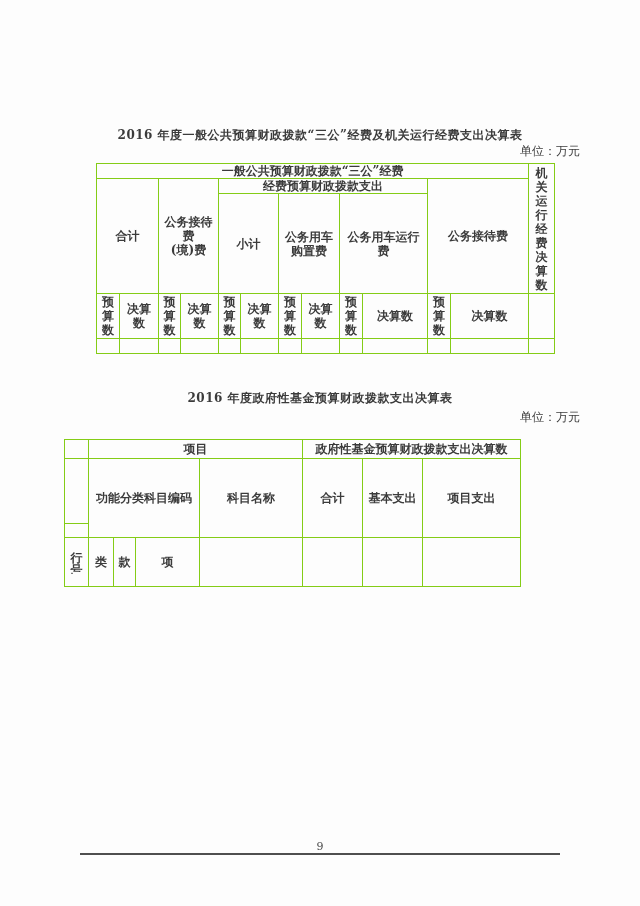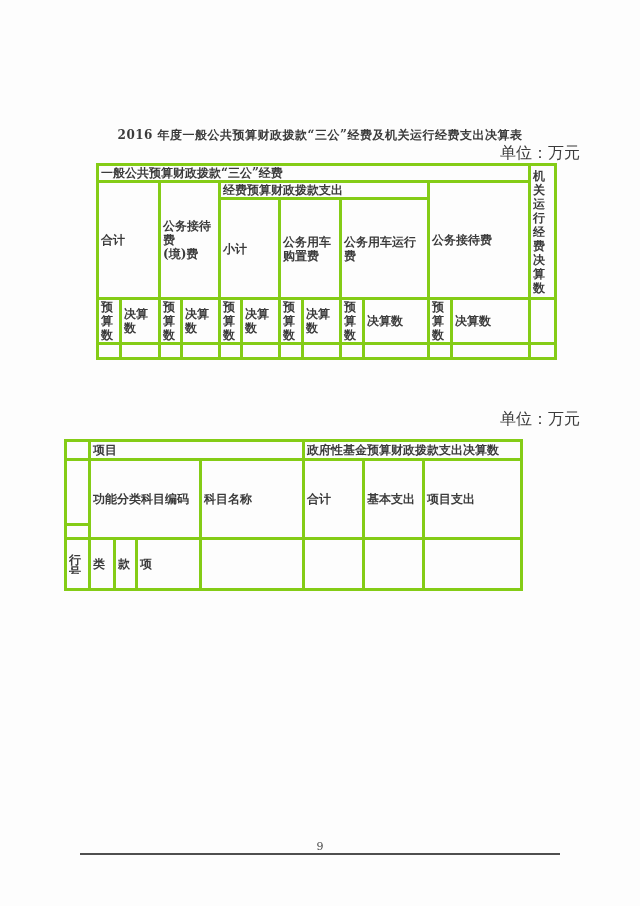--- a/index.html
+++ b/index.html
@@ -12,31 +12,31 @@
   .page { position:relative; width:640px; height:906px; background:#fdfdfd; overflow:hidden; }
 
   .doc-title {
     position:absolute; left:0; width:640px; text-align:center;
     font-size:12px; font-weight:bold; letter-spacing:0.5px;
   }
   .title1 { top:127px; }
   .title2 { top:390px; }
 
   .unit {
-    position:absolute; right:60px; font-size:16px; text-align:left;
+    position:absolute; right:60px; font-size:12px; text-align:left;
   }
   .unit1 { top:143px; }
   .unit2 { top:409px; }
 
   table.tbl {
     position:absolute; border-collapse:collapse; table-layout:fixed;
   }
   table.tbl td {
-    border:3px solid #84cc16;
-    text-align:left; vertical-align:middle;
+    border:1px solid #84cc16;
+    text-align:center; vertical-align:middle;
     font-size:12px; font-weight:bold; line-height:14px;
     white-space:pre-line; padding:0 2px; overflow:hidden;
   }
   .tbl1 { left:96px; top:163px; width:458px; }
   .tbl2 { left:64px; top:439px; width:456px; }
 
   td.vert {
     vertical-align:top; line-height:14.2px; padding:1px 0 0 0;
   }
   td.budcell { line-height:13.5px; }
@@ -153,20 +153,21 @@
       <td></td>
       <td></td>
       <td></td>
       <td></td>
       <td></td>
     </tr>
   </tbody>
     </table>
 
 
+  <div class="doc-title title2">2016 年度政府性基金预算财政拨款支出决算表</div>
   <div class="unit unit2">单位：万元</div>
 
   <table class="tbl tbl2">
     <colgroup>
       <col style="width:24px">
         <col style="width:25px">
         <col style="width:22px">
         <col style="width:64px">
       <col style="width:103px">
         <col style="width:60px">

